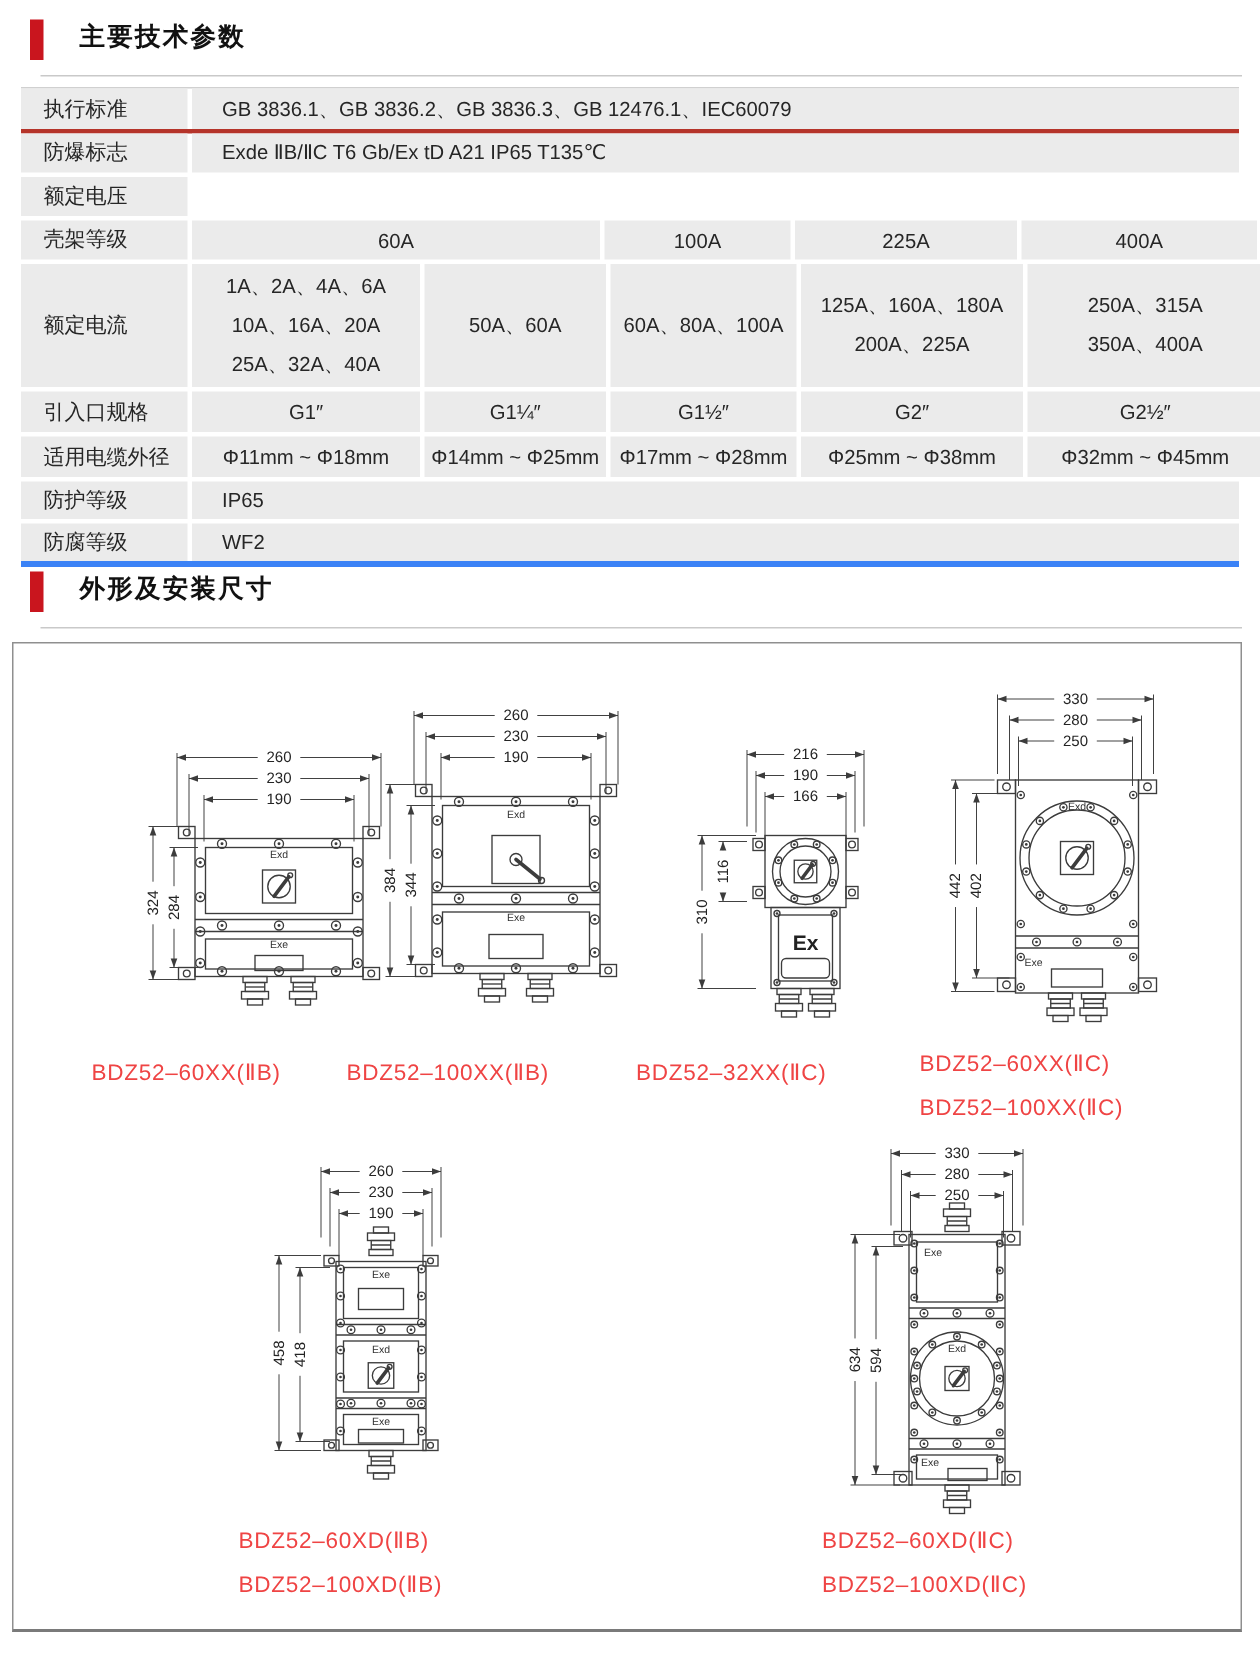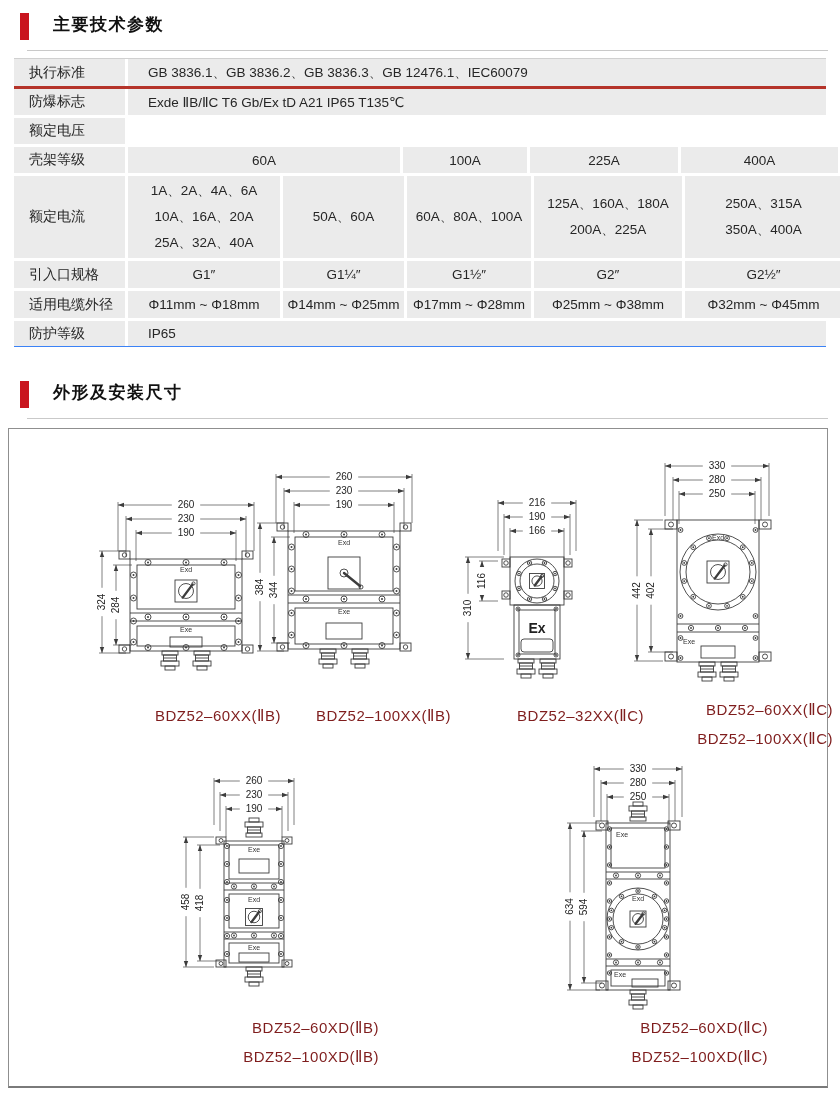--- a/index.html
+++ b/index.html
@@ -17,38 +17,38 @@
   .sec-header{position:absolute;left:20px;display:flex;align-items:flex-start;gap:24px}
   #sec1{top:13px}
   #sec2{top:381px}
   .red-bar{width:9px;height:27px;background:var(--accent)}
   .sec-title{font-size:17px;font-weight:bold;margin:0;letter-spacing:1.5px;color:#111}
   .sec-rule{position:absolute;left:27px;right:12px;height:1px;background:var(--rule-line)}
   #rule1{top:50px}
   #rule2{top:418px}
 
   
-  .spec-table{position:absolute;left:14px;top:58px;width:812px;border-top:1px solid #d0d0d0;border-bottom:1px solid #3b82f6}
+  .spec-table{position:absolute;left:14px;top:58px;width:812px;border-top:1px solid #d0d0d0;border-bottom:4px solid #3b82f6}
   .trow{display:flex;gap:3px;margin-bottom:3px}
   .trow.no-gap{margin-bottom:0}
   .trow:last-child{margin-bottom:0}
   .red-sep{height:3px;background:var(--red-line)}
   .tcell{background:var(--row-bg);display:flex;align-items:center;box-sizing:border-box;flex:none;color:#262626}
   .tlabel{width:111px;padding-left:15px;font-size:14px}
   .tfull{width:698px;padding-left:20px;font-size:13.5px}
   .tc{justify-content:center;font-size:13.5px;text-align:center}
   .w-sub1{width:152px}.w-sub2{width:121px}.w-c100{width:124px}.w-c225{width:148px}.w-c400{width:157px}.w-60span{width:272px}
   .r25{height:25px}.r26{height:26px}.r27{height:27px}.r82{height:82px}
   .lines{display:inline-block;text-align:center;line-height:1.95}
 
   
   .dwg-box{position:absolute;left:8px;top:428px;width:820px;height:660px;background:#fff;
     border:1px solid #8f8f8f;border-bottom:2px solid #7a7a7a;box-sizing:border-box}
   .dwg{position:absolute}
-  .dwg-label{position:absolute;font-size:15px;text-align:right;color:#7f1d1d;line-height:29px;letter-spacing:0.5px}
+  .dwg-label{position:absolute;font-size:15px;text-align:left;color:#ef4444;line-height:29px;letter-spacing:0.5px}
 
   
   .ln{fill:none;stroke:var(--line-art);stroke-width:0.9}
   .fl{fill:var(--line-art);stroke:none}
   .dl{stroke:var(--line-art);stroke-width:0.65;fill:none}
   .dt{font-size:10px;fill:#242424;font-family:"Liberation Sans","DejaVu Sans",sans-serif}
   .hd{stroke-width:2.4;stroke-linecap:round}
   .mk{font-size:7px;fill:#333;font-family:"Liberation Sans","DejaVu Sans",sans-serif}
   .mkb{font-size:14px;font-weight:bold;fill:#222;font-family:"Liberation Sans","DejaVu Sans",sans-serif}
 </style>
@@ -135,20 +135,24 @@
     <div class="tcell tc w-c100 r27">Φ17mm ~ Φ28mm</div>
     <div class="tcell tc w-c225 r27">Φ25mm ~ Φ38mm</div>
     <div class="tcell tc w-c400 r27">Φ32mm ~ Φ45mm</div>
   </div>
 
   <div class="trow">
     <div class="tcell tlabel r25">防护等级</div>
     <div class="tcell tfull r25">IP65</div>
   </div>
 
+  <div class="trow">
+    <div class="tcell tlabel r25">防腐等级</div>
+    <div class="tcell tfull r25">WF2</div>
+  </div>
 </div>
 
 <div class="sec-header" id="sec2">
   <span class="red-bar"></span>
   <h2 class="sec-title">外形及安装尺寸</h2>
 </div>
 <div class="sec-rule" id="rule2"></div>
 
 <div class="dwg-box">
 

